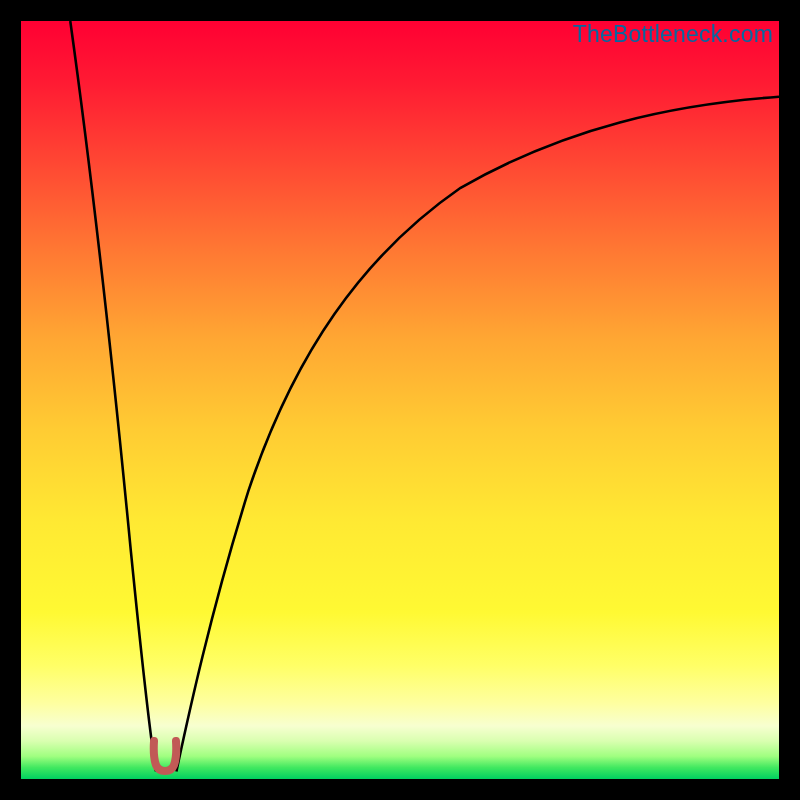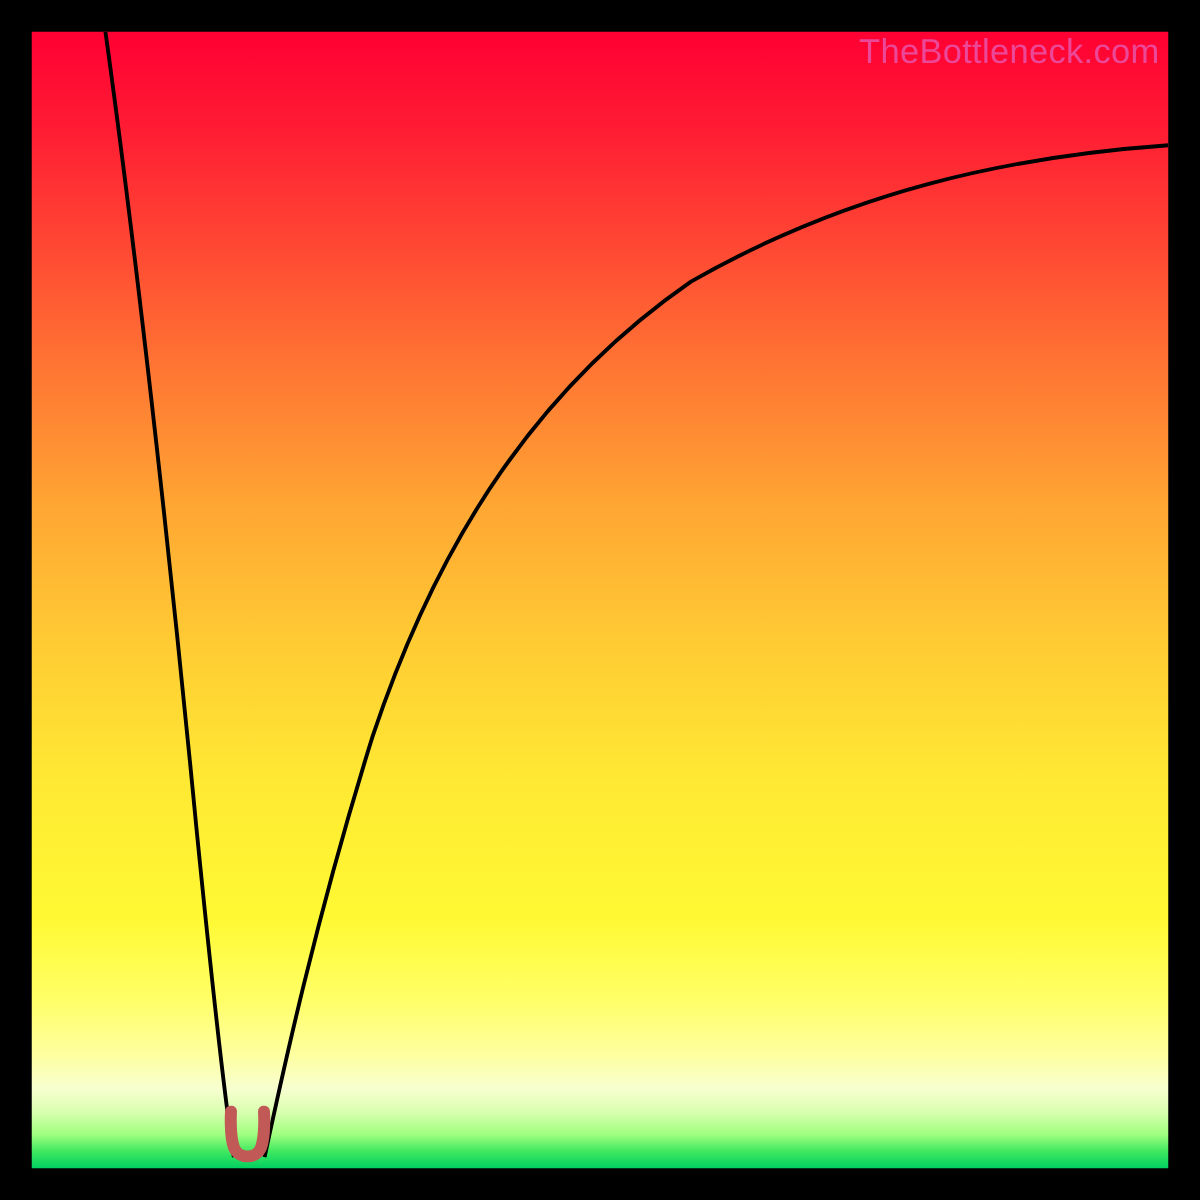--- a/index.html
+++ b/index.html
@@ -44,21 +44,21 @@
       #d9ffb0 95%,
       #a0ff80 97%,
       #40e860 98.5%,
       #00d060 100%
     );
   }
   .watermark {
     position: absolute;
     top: 0px;
     right: 6px;
-    color: #ec4899;
+    color: #0369a1;
     font-size: 23px;
     font-weight: 500;
     letter-spacing: 0.2px;
     user-select: none;
   }
   svg.curve {
     position: absolute;
     inset: 0;
     width: 100%;
     height: 100%;

